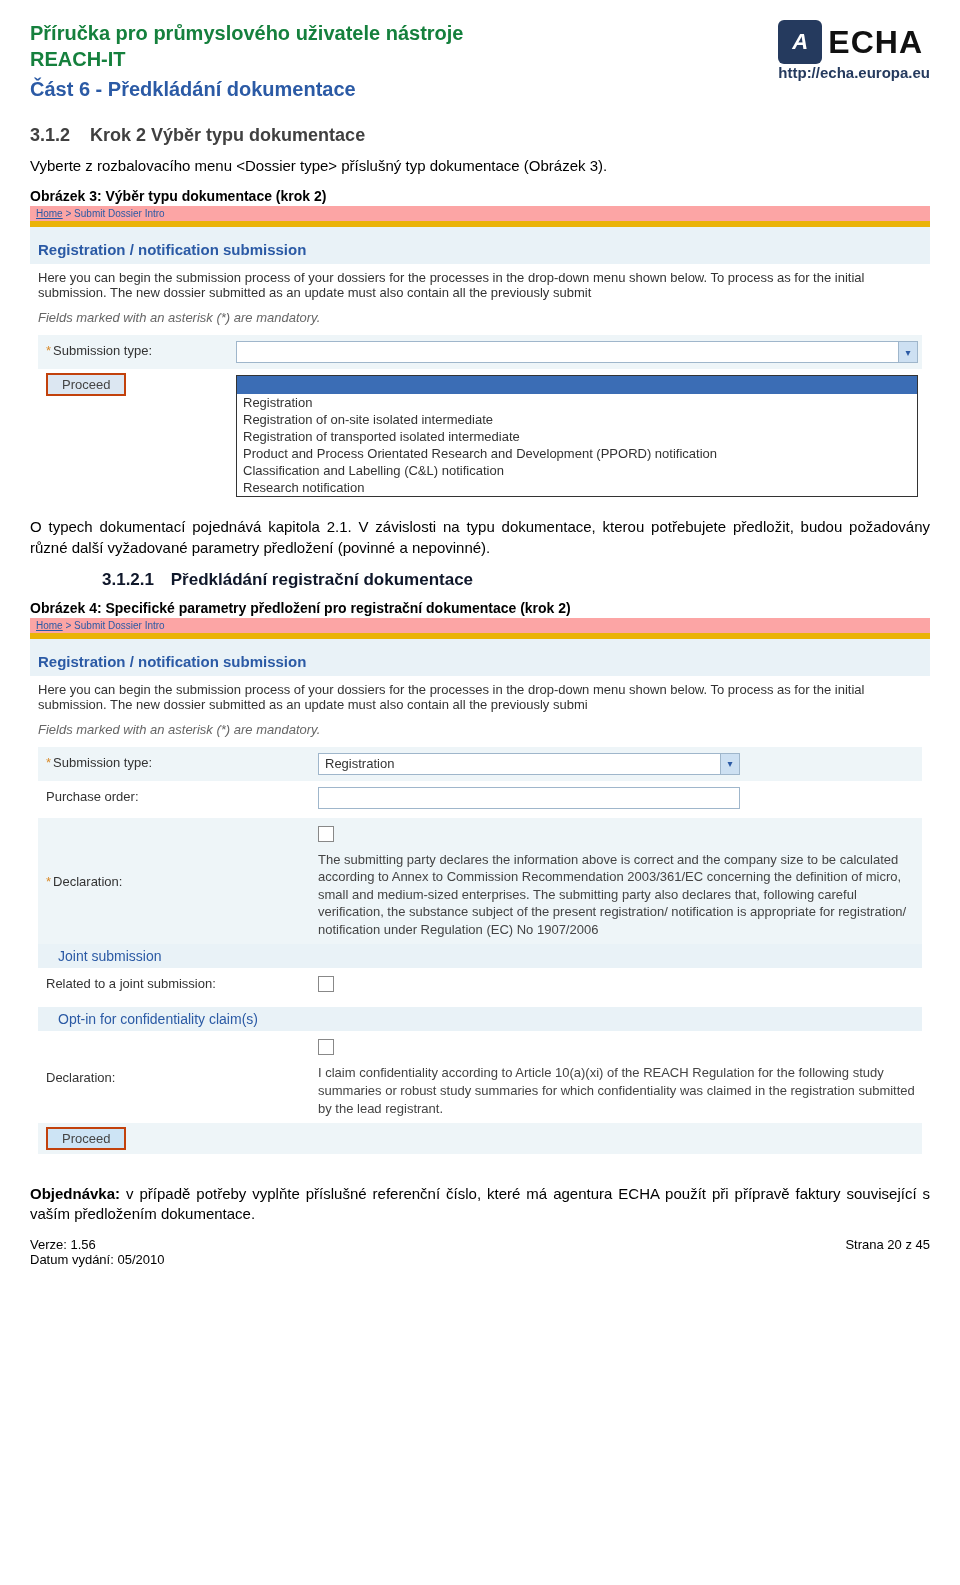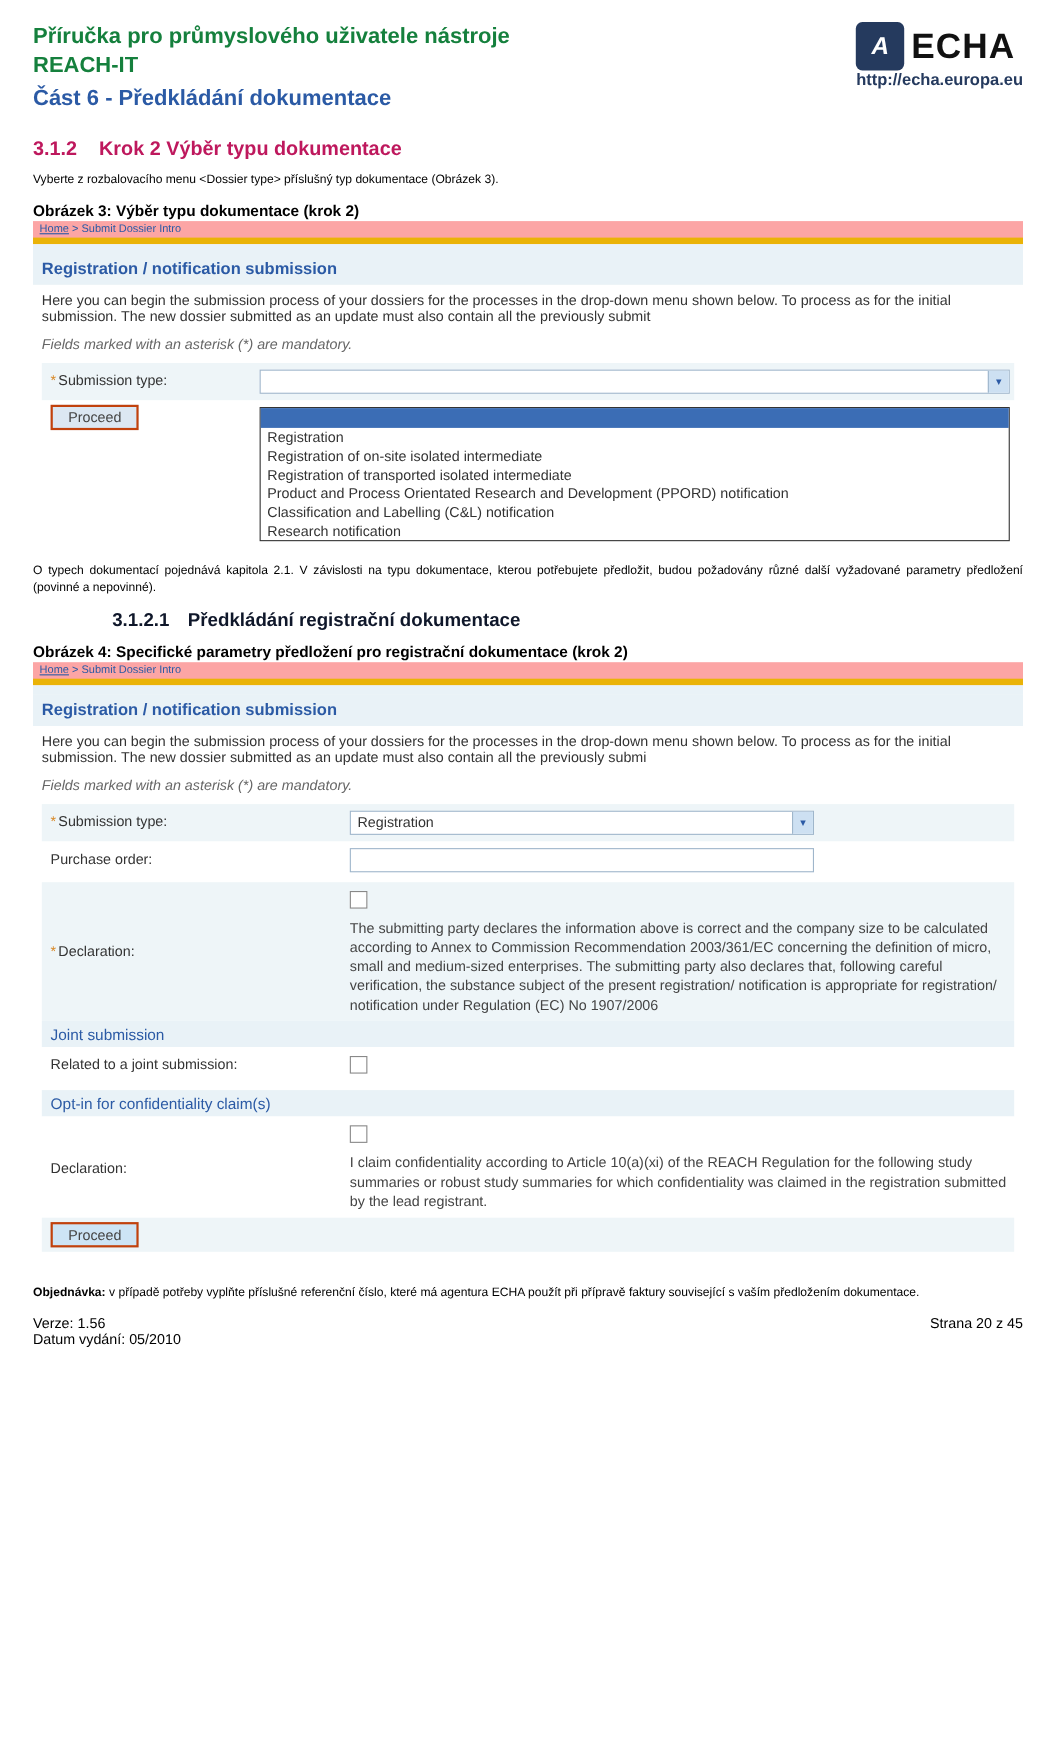--- a/index.html
+++ b/index.html
@@ -12,22 +12,22 @@
     color: #000;
   }
   .header-row { display: flex; justify-content: space-between; align-items: flex-start; margin-bottom: 8px; }
   .title-block { color: #15803d; font-weight: bold; font-size: 20px; line-height: 1.3; }
   .subtitle { color: #2b5aa5; font-weight: bold; font-size: 20px; margin-top: 6px; margin-bottom: 16px; }
   .logo { text-align: right; }
   .logo-row { display: flex; align-items: center; gap: 6px; }
   .logo-badge { width: 44px; height: 44px; background: #253a5e; border-radius: 6px; display:flex; align-items:center; justify-content:center; color:#fff; font-weight:bold; font-style:italic; font-size:22px; }
   .logo-text { font-weight: bold; font-size: 32px; letter-spacing: 1px; color: #111; }
   .logo-url { color: #253a5e; font-size: 15px; font-weight: bold; text-align: right; }
-  .sec-heading { color: #be185d; font-weight: bold; font-size: 18px; margin: 6px 0 10px 0; }
-  .body-text { font-size: 11px; margin: 4px 0 12px 0; line-height: 1.35; }
+  .sec-heading { color: #404040; font-weight: bold; font-size: 18px; margin: 6px 0 10px 0; }
+  .body-text { font-size: 15px; margin: 4px 0 12px 0; line-height: 1.35; }
   .fig-label { font-weight: bold; font-size: 14px; margin: 6px 0 2px 0; }
   .screenshot { border: none; margin-bottom: 14px; }
   .breadcrumb { color: #2b5aa5; font-size: 10px; padding: 2px 6px; border-bottom: 6px solid #eab308; background: #fca5a5; }
   .breadcrumb .home { color: #2b5aa5; text-decoration: underline; }
   .pale-bar { background: #e9f2f7; height: 8px; }
   .pale-bar2 { background: #e9f2f7; padding: 6px 8px; color: #2b5aa5; font-weight: bold; font-size: 15px; }
   .scr-body { background: #fff; padding: 6px 8px 0 8px; font-size: 13px; color: #333; }
   .scr-note { font-style: italic; color: #666; margin: 10px 0; }
   .form-row { display: flex; align-items: flex-start; padding: 4px 0; }
   .form-row.light { background: #eef5f8; }
@@ -37,21 +37,21 @@
   .val { flex: 1; padding: 2px 4px; }
   .input-box { border: 1px solid #9fb6cb; background: #fff; height: 20px; width: 400px; display:inline-block; position:relative; }
   .input-sel { border: 1px solid #9fb6cb; background: #fff; height: 20px; width: 680px; display:flex; justify-content:flex-end; }
   .sel-arrow { width: 18px; background: #cde0f2; border-left: 1px solid #9fb6cb; display:flex; align-items:center; justify-content:center; font-size:10px; color:#2b5aa5; }
   .options-box { border: 1px solid #333; background: #fff; width: 680px; font-size: 13px; color: #333; }
   .options-box .highlight { background: #3b6db5; color: #fff; height: 16px; }
   .options-box div { padding: 1px 6px; }
   .proceed-btn { display:inline-block; background: #dce7f2; border: 2px solid #c2410c; padding: 2px 14px; font-size: 13px; color: #444; }
   .checkbox { width: 14px; height: 14px; border: 1px solid #888; background: #fff; display:inline-block; margin: 2px 0 6px 0; }
   .decl-text { font-size: 13px; color: #444; line-height: 1.35; }
-  .section-band { background: #e9f2f7; color: #2b5aa5; padding: 4px 8px; font-size: 14px; }
+  .section-band { background: #e9f2f7; color: #2b5aa5; padding: 4px 20px; font-size: 14px; }
   .subsec-heading { color: #0f172a; font-weight: bold; font-size: 17px; margin: 12px 0 10px 72px; }
   .subsec-num { display:inline-block; width: 64px; }
   .footer { display:flex; justify-content:space-between; font-size: 13px; margin-top: 10px; }
 </style>
 </head>
 <body>
 
 <div class="header-row">
   <div>
     <div class="title-block">Příručka pro průmyslového uživatele nástroje</div>

